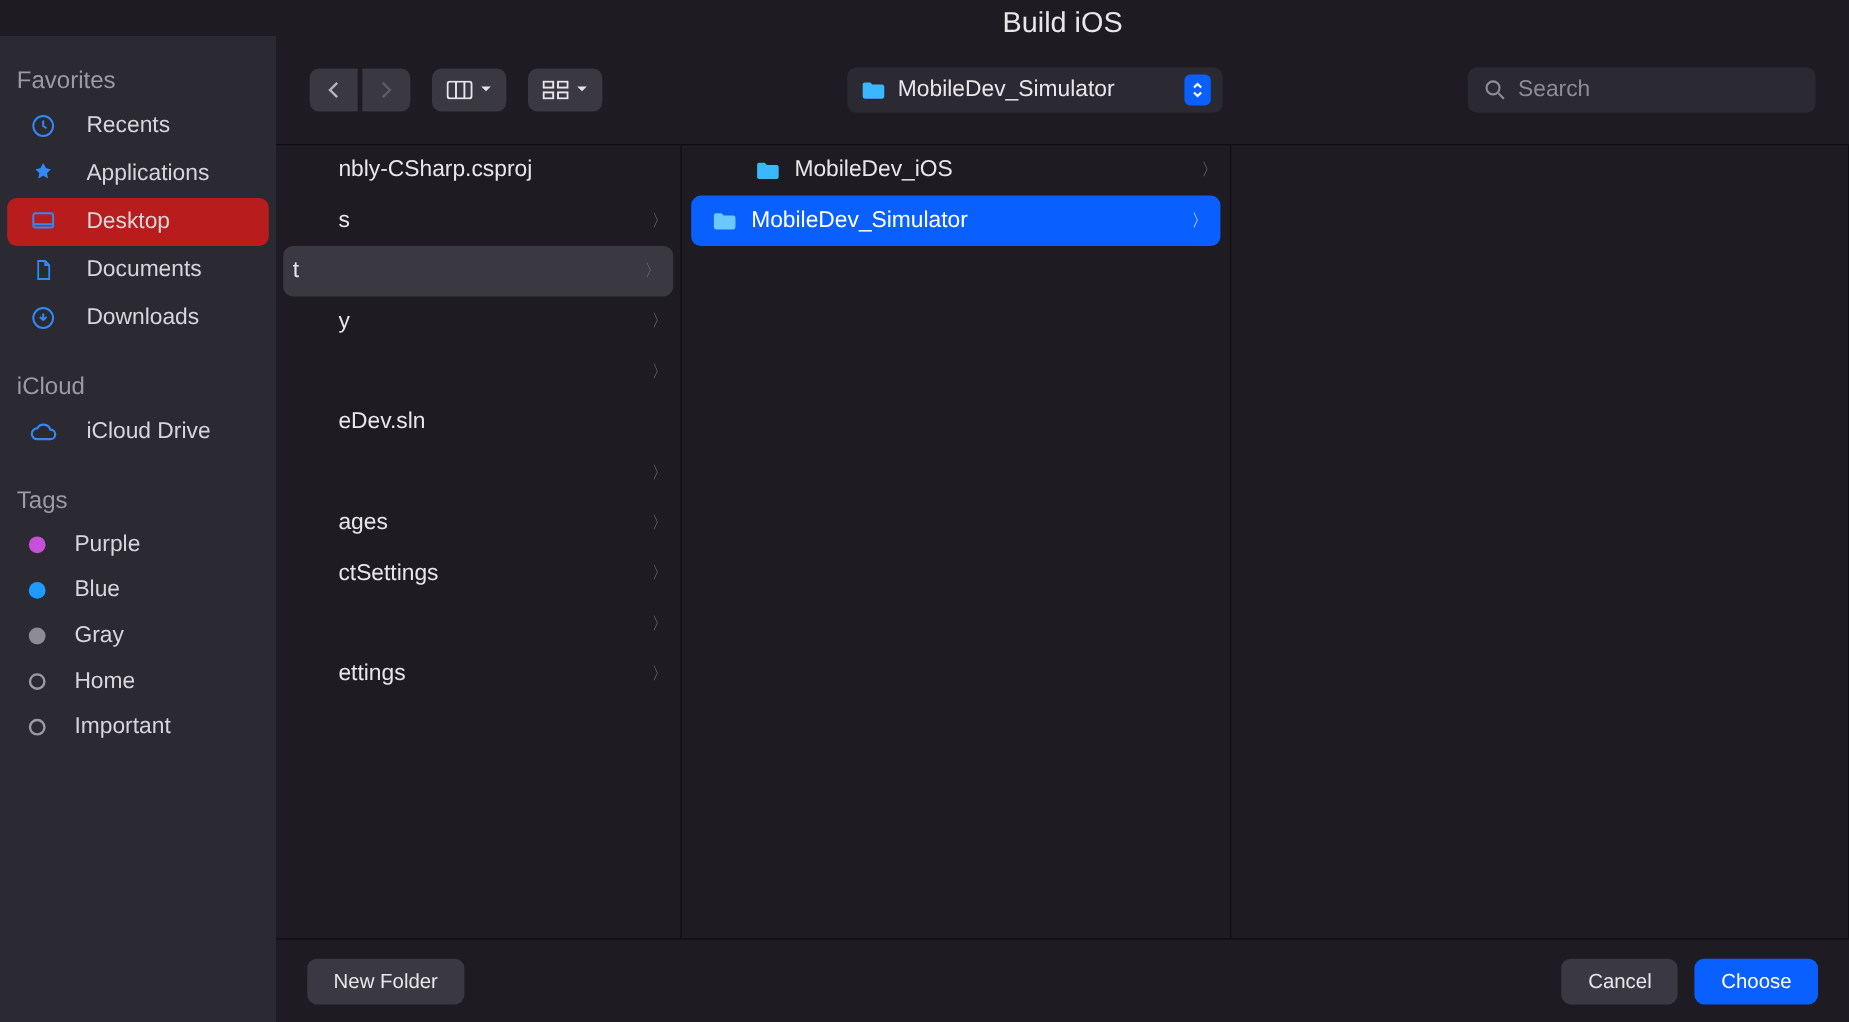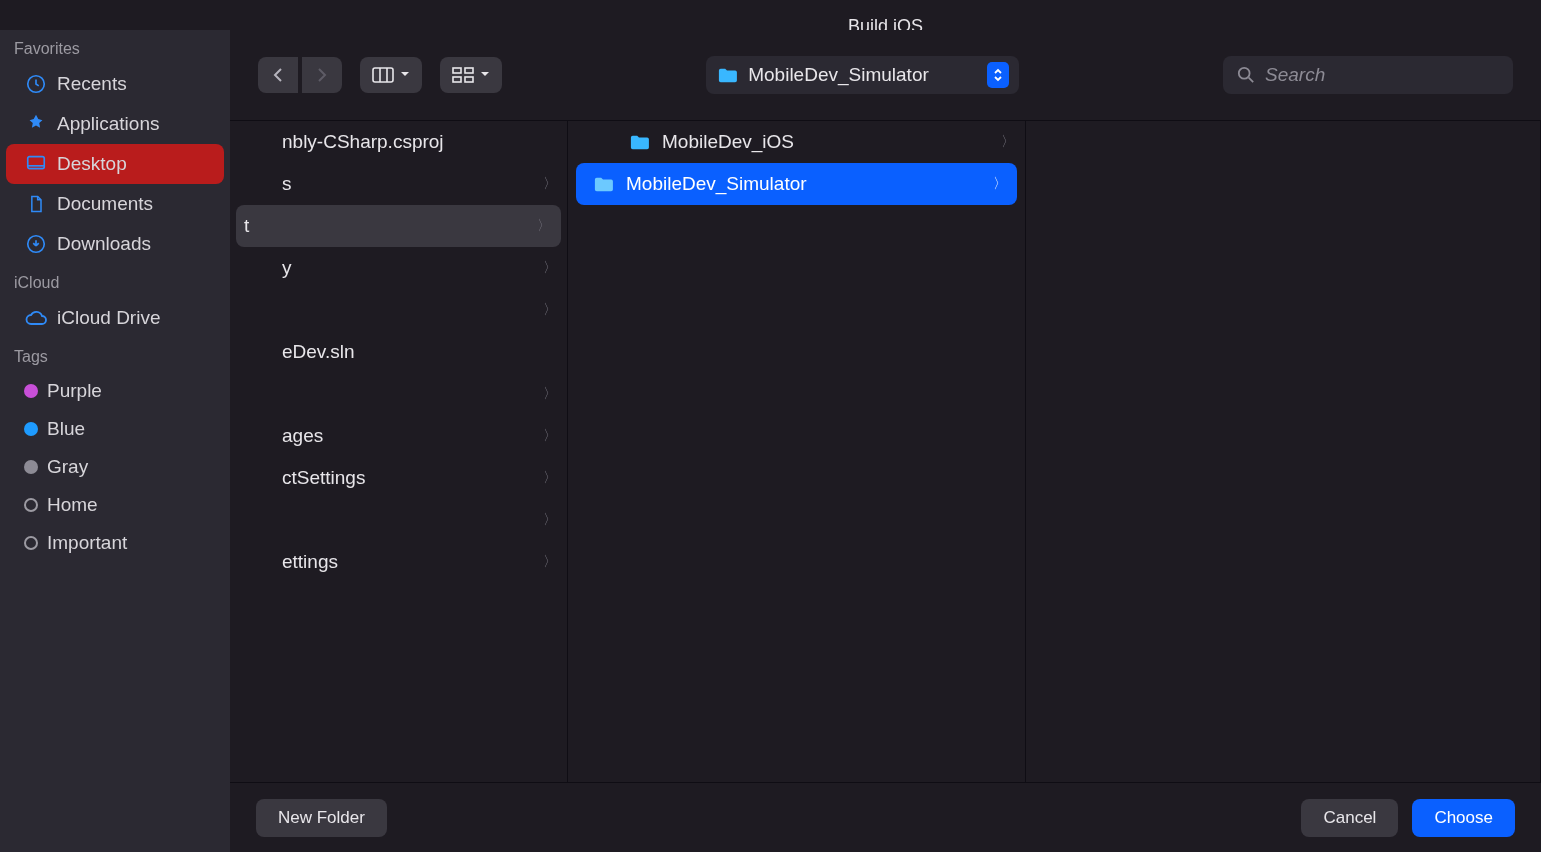--- a/index.html
+++ b/index.html
@@ -1,40 +1,40 @@
 <!DOCTYPE html>
 <html><head>
 <meta charset="utf-8">
 <style>
   * { box-sizing: border-box; margin: 0; padding: 0; }
   html, body { width: 1541px; height: 852px; font-family: -apple-system, "Helvetica Neue", Arial, sans-serif; background: #1e1b22; color: #e8e6ea; overflow: hidden; }
   .window { display: flex; flex-direction: column; width: 100%; height: 100%; }
-  .titlebar { height: 30px; text-align: center; font-size: 18px; color: #e8e6ea; padding-top: 16px; background: #1e1b22; padding-left: 230px; }
+  .titlebar { height: 30px; text-align: center; font-size: 24px; color: #e8e6ea; padding-top: 6px; background: #1e1b22; padding-left: 230px; }
   .body { display: flex; flex: 1 1 auto; min-height: 0; }
   .sidebar { width: 230px; background: #2b2932; display: flex; flex-direction: column; padding-top: 0; color: #d7d5da; }
-  .sidebar-section-title { font-size: 16px; color: #9c9aa2; padding: 10px 14px 6px 14px; }
-  .sidebar-item { display: flex; align-items: center; gap: 9px; padding: 8px 14px 8px 18px; font-size: 19px; border-radius: 8px; margin: 0 6px; cursor: default; }
+  .sidebar-section-title { font-size: 20px; color: #9c9aa2; padding: 26px 14px 6px 14px; }
+  .sidebar-item { display: flex; align-items: center; gap: 24px; padding: 8px 14px 8px 18px; font-size: 19px; border-radius: 8px; margin: 0 6px; cursor: default; }
   .sidebar-item.active { background: #b91c1c; }
   .sidebar-item .icon { width: 24px; height: 24px; display: inline-flex; align-items: center; justify-content: center; color: #2f8af7; }
   .tag-dot { width: 14px; height: 14px; border-radius: 50%; display: inline-block; }
   .tag-circle { width: 14px; height: 14px; border-radius: 50%; border: 2px solid #9c9aa2; display: inline-block; }
   .main { flex: 1 1 auto; display: flex; flex-direction: column; background: #1e1b22; min-width: 0; }
   .toolbar { height: 90px; display: flex; align-items: center; gap: 18px; padding: 0 28px; }
   .nav-group { display: flex; gap: 4px; }
   .seg-btn { background: #3a3840; border: none; width: 40px; height: 36px; display: flex; align-items: center; justify-content: center; color: #b6b4bd; }
   .seg-btn.disabled { color: #5e5c66; }
   .seg-btn:first-child { border-top-left-radius: 8px; border-bottom-left-radius: 8px; }
   .seg-btn:last-child { border-top-right-radius: 8px; border-bottom-right-radius: 8px; }
   .single-btn { background: #3a3840; border: none; border-radius: 8px; height: 36px; display: flex; align-items: center; justify-content: center; color: #e8e6ea; padding: 0 12px; gap: 6px; }
   .spacer { flex: 1 1 auto; }
   .path-popup { display: flex; align-items: center; gap: 10px; background: #2b2932; border-radius: 8px; height: 38px; padding: 0 10px 0 10px; font-size: 19px; }
   .path-popup .folder-icon { color: #2f8af7; }
   .path-popup .updown { background: #0a60ff; width: 22px; height: 26px; border-radius: 5px; display: flex; flex-direction: column; align-items: center; justify-content: center; color: #fff; margin-left: 48px; }
   .search-field { display: flex; align-items: center; gap: 10px; background: #2b2932; border-radius: 8px; height: 38px; padding: 0 14px; width: 290px; color: #8d8b95; }
-  .search-field input { background: transparent; border: none; outline: none; color: #eab308; font-size: 19px; width: 100%; font-style: italic; }
+  .search-field input { background: transparent; border: none; outline: none; color: #eab308; font-size: 19px; width: 100%; }
   .search-field input::placeholder { color: #8d8b95; }
   .columns { flex: 1 1 auto; display: flex; min-height: 0; border-top: 1px solid #0f0d14; }
   .col { border-right: 1px solid #0f0d14; overflow: hidden; }
   .col1 { width: 338px; }
   .col2 { width: 458px; }
   .col3 { flex: 1 1 auto; }
   .file-row { display: flex; align-items: center; height: 42px; padding: 0 10px 0 8px; font-size: 19px; color: #e8e6ea; white-space: nowrap; margin-left: 44px; }
   .file-row.sel-gray { background: #3a3840; border-radius: 8px; margin: 0 6px; }
   .file-row .label { flex: 1 1 auto; overflow: hidden; text-overflow: clip; }
   .file-row .chev { color: #6f6d77; font-size: 14px; }

